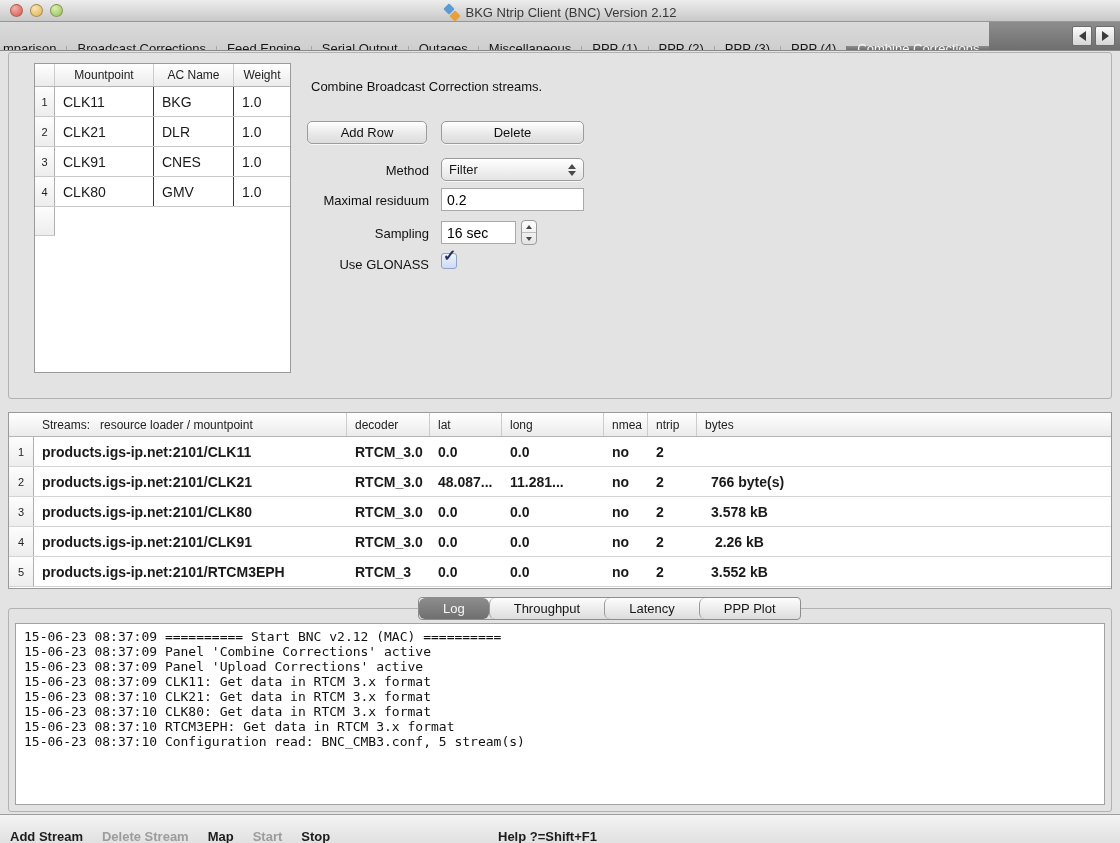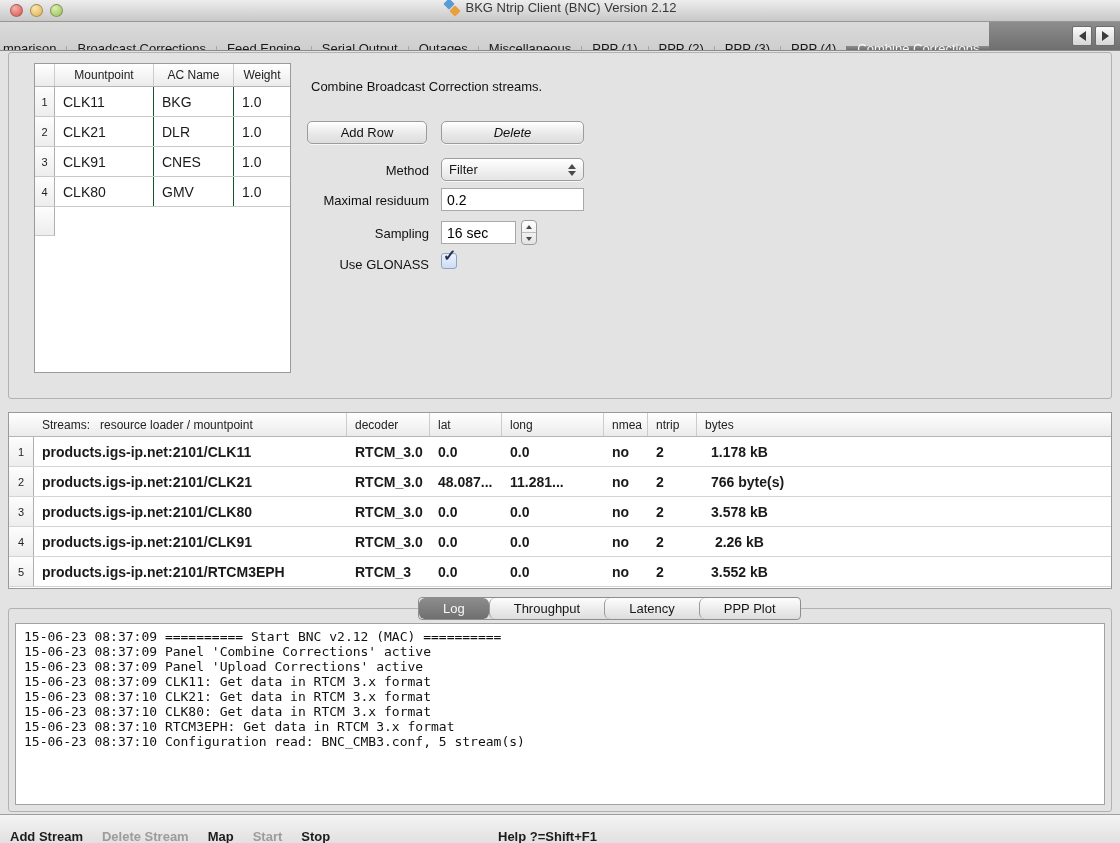--- a/index.html
+++ b/index.html
@@ -19,21 +19,21 @@
     border-bottom:1px solid #979797;
     display:flex; align-items:center;
   }
   .traffic { display:flex; gap:7px; margin-left:10px; z-index:2; }
   .light { width:13px; height:13px; border-radius:50%; border:1px solid rgba(90,60,40,.45); }
   .light.red    { background:radial-gradient(circle at 35% 28%, #f3b0aa, #d9534f); }
   .light.yellow { background:radial-gradient(circle at 35% 28%, #f7e7b0, #dfb14f); }
   .light.green  { background:radial-gradient(circle at 35% 28%, #d8f0b0, #95c053); }
   .title-wrap {
     position:absolute; left:0; right:0; top:0; bottom:1px;
-    display:flex; align-items:flex-start; justify-content:center; gap:6px;
+    display:flex; align-items:flex-end; justify-content:center; gap:6px;
     font-size:13px; color:#373737;
   }
   .app-icon { position:relative; width:16px; height:15px; display:inline-block; }
   .app-icon .d1 { position:absolute; left:1px; top:0; width:8px; height:8px; background:#5b9bd5; transform:rotate(45deg); border-radius:1px; }
   .app-icon .d2 { position:absolute; right:1px; bottom:0; width:8px; height:8px; background:#e8a03c; transform:rotate(45deg); border-radius:1px; }
 
   
   .tabbar {
     position:absolute; top:22px; left:0; right:0; height:29px;
     background:linear-gradient(#dadada,#cecece);
@@ -100,21 +100,21 @@
   
   .combine-desc { position:absolute; left:302px; top:26px; font-size:13px; color:#111; }
   .mac-btn {
     position:absolute; height:23px; border:1px solid #9c9c9c; border-radius:5px;
     background:linear-gradient(#ffffff,#e9e9e9 55%,#dcdcdc);
     font-family:"Liberation Sans",sans-serif; font-size:13px; color:#111;
     display:flex; align-items:center; justify-content:center;
     box-shadow:0 1px 0 rgba(255,255,255,.7);
   }
   .btn-addrow { left:298px; top:68px; width:120px; }
-  .btn-delete { left:432px; top:68px; width:143px;font-style:italic; }
+  .btn-delete { left:432px; top:68px; width:143px; }
   .form-label { position:absolute; left:284px; width:136px; text-align:right; font-size:13px; color:#111; }
   .lbl-method   { top:110px; }
   .lbl-resid    { top:140px; }
   .lbl-sampling { top:173px; }
   .lbl-glonass  { top:204px; }
   .dropdown {
     position:absolute; left:432px; top:105px; width:143px; height:23px;
     border:1px solid #9c9c9c; border-radius:5px;
     background:linear-gradient(#ffffff,#e4e4e4);
     display:flex; align-items:center; padding:0 7px; font-size:13px;
@@ -345,21 +345,20 @@
   </div>
   <div>
   <div class="st-grid st-row">
     <div class="st-num">1</div>
     <div class="st-cell">products.igs-ip.net:2101/CLK11</div>
     <div class="st-cell">RTCM_3.0</div>
     <div class="st-cell">0.0</div>
     <div class="st-cell">0.0</div>
     <div class="st-cell">no</div>
     <div class="st-cell">2</div>
-    <div class="st-cell st-bytes">1.178 kB</div>
   </div>
 
   <div class="st-grid st-row">
     <div class="st-num">2</div>
     <div class="st-cell">products.igs-ip.net:2101/CLK21</div>
     <div class="st-cell">RTCM_3.0</div>
     <div class="st-cell">48.087...</div>
     <div class="st-cell">11.281...</div>
     <div class="st-cell">no</div>
     <div class="st-cell">2</div>

